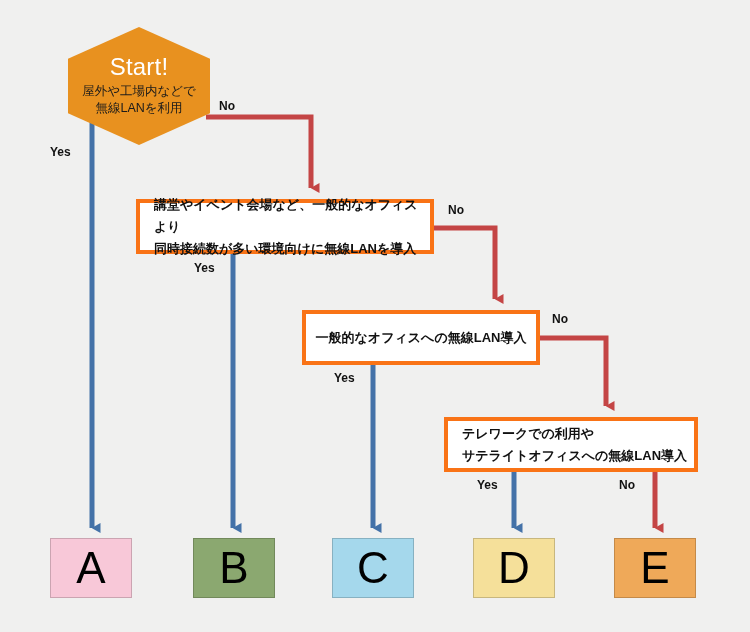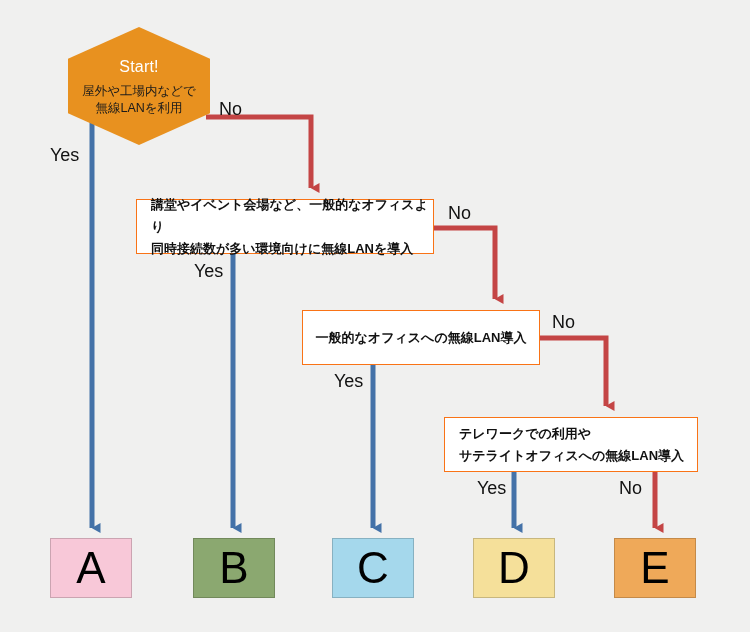--- a/index.html
+++ b/index.html
@@ -18,31 +18,31 @@
 
   
   .hex{
     left:68px;top:27px;width:142px;height:118px;
     background:#E8911F;
     clip-path:polygon(50% 0%,100% 27%,100% 73%,50% 100%,0% 73%,0% 27%);
     display:flex;flex-direction:column;align-items:center;justify-content:center;
     text-align:center;
   }
   .hex-title{
-    color:#ffffff;font-size:16px;line-height:24px;font-weight:400;
+    color:#ffffff;font-size:24px;line-height:24px;font-weight:400;
     margin-bottom:4px;letter-spacing:0.2px;
   }
   .hex-sub{
     color:#1a1a1a;font-size:12.5px;line-height:17px;font-weight:400;
     white-space:pre-line;
   }
 
   
   .pbox{
-    background:#ffffff;border:1px solid #f97316;
+    background:#ffffff;border:4px solid #f97316;
     display:flex;align-items:center;
     color:#111111;font-size:13px;line-height:22px;font-weight:700;
     white-space:pre-line;
   }
   .pbox .ptext{padding-left:14px;}
   .pbox.center{justify-content:center;}
   .pbox.center .ptext{padding-left:0;}
 
   #box2{left:136px;top:199px;width:298px;height:55px;}
   #box3{left:302px;top:310px;width:238px;height:55px;}
@@ -56,21 +56,21 @@
     font-size:44px;line-height:44px;color:#000000;font-weight:400;
   }
   #resA{left:50px;background:#F8C8D8;}
   #resB{left:193px;background:#8BA870;}
   #resC{left:332px;background:#A5D8EC;}
   #resD{left:473px;background:#F5E09A;}
   #resE{left:614px;background:#EFA959;}
 
   
   .elabel{
-    position:absolute;font-size:18px;color:#111111;font-weight:400;
+    position:absolute;font-size:12px;color:#111111;font-weight:700;
     white-space:nowrap;
   }
 </style>
 </head>
 <body style="background: rgb(240, 240, 239);">
 
 <div id="stage">
 
   <svg id="wires" viewBox="0 0 750 632" xmlns="http://www.w3.org/2000/svg">
     <defs>

